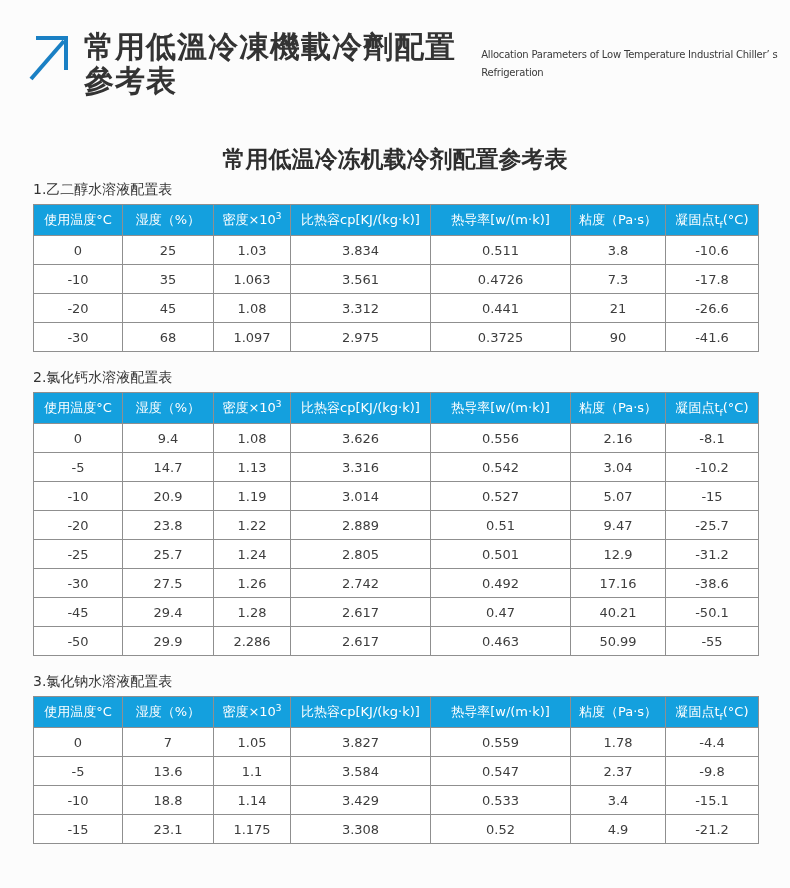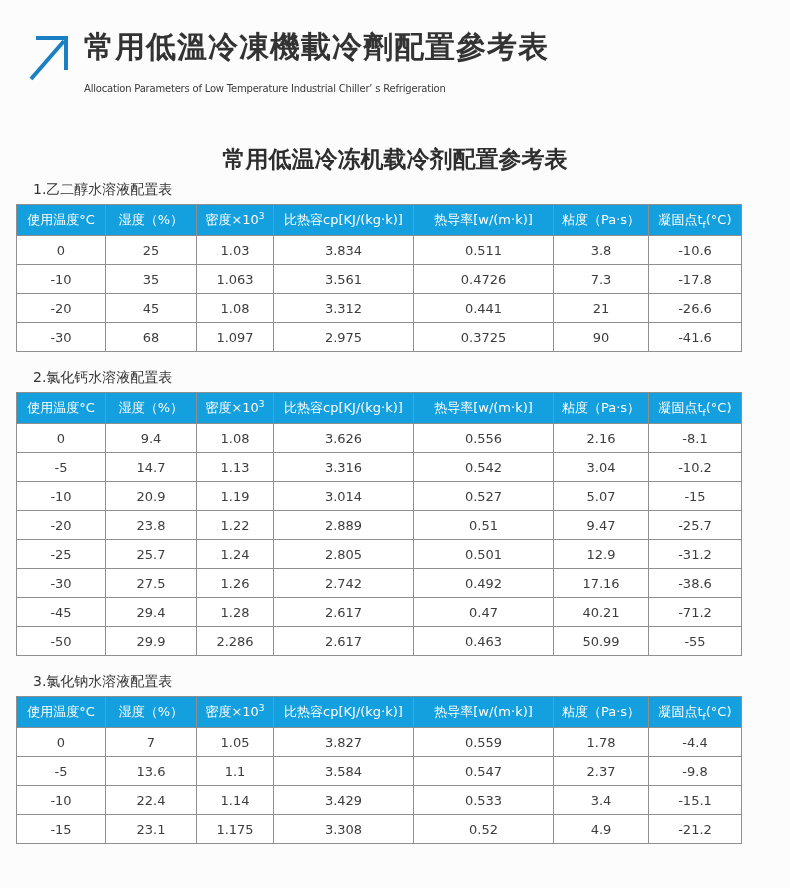--- a/index.html
+++ b/index.html
@@ -8,21 +8,21 @@
     background:#fcfcfc;
     font-family:"DejaVu Sans","Liberation Sans",sans-serif;
     color:#3d3d3d;
     overflow:hidden;
   }
   .page{width:790px;height:888px;position:relative;}
 
   
   .brand{display:flex;align-items:flex-start;padding:30px 0 0 28px;}
   .brand .logo{width:46px;height:52px;margin-right:10px;flex:0 0 auto;}
-  .brand-titles{display:flex;flex-direction:column;justify-content:flex-end;}
+  .brand-titles{display:flex;flex-direction:row;justify-content:flex-end;}
   .brand-title{
     font-size:30px;font-weight:bold;color:#333;
     line-height:34px;letter-spacing:1px;margin:0;
   }
   .brand-subtitle{
     font-size:10px;color:#3a3a3a;line-height:18px;margin-top:16px;
     letter-spacing:-0.2px;
   }
 
   
@@ -33,21 +33,21 @@
 
   
   .section-label{
     margin:8px 12px 6px 33px;font-size:14px;color:#333;height:18px;line-height:18px;
   }
   .section-label.later{margin-top:16px;}
 
   
   .tbl{
     border-collapse:collapse;table-layout:fixed;
-    width:725px;margin-left:16px;
+    width:725px;margin-left:33px;
     font-size:13px;
   }
   .tbl col.c0{width:89px}
   .tbl col.c1{width:91px}
   .tbl col.c2{width:77px}
   .tbl col.c3{width:140px}
   .tbl col.c4{width:140px}
   .tbl col.c5{width:95px}
   .tbl col.c6{width:93px}
   .tbl th{
@@ -219,21 +219,21 @@
           <td>17.16</td>
           <td>-38.6</td>
         </tr>
         <tr>
           <td>-45</td>
           <td>29.4</td>
           <td>1.28</td>
           <td>2.617</td>
           <td>0.47</td>
           <td>40.21</td>
-          <td>-71.2</td>
+          <td>-50.1</td>
         </tr>
         <tr>
           <td>-50</td>
           <td>29.9</td>
           <td>2.286</td>
           <td>2.617</td>
           <td>0.463</td>
           <td>50.99</td>
           <td>-55</td>
         </tr>
@@ -276,21 +276,21 @@
           <td>-5</td>
           <td>13.6</td>
           <td>1.1</td>
           <td>3.584</td>
           <td>0.547</td>
           <td>2.37</td>
           <td>-9.8</td>
         </tr>
         <tr>
           <td>-10</td>
-          <td>22.4</td>
+          <td>18.8</td>
           <td>1.14</td>
           <td>3.429</td>
           <td>0.533</td>
           <td>3.4</td>
           <td>-15.1</td>
         </tr>
         <tr>
           <td>-15</td>
           <td>23.1</td>
           <td>1.175</td>

